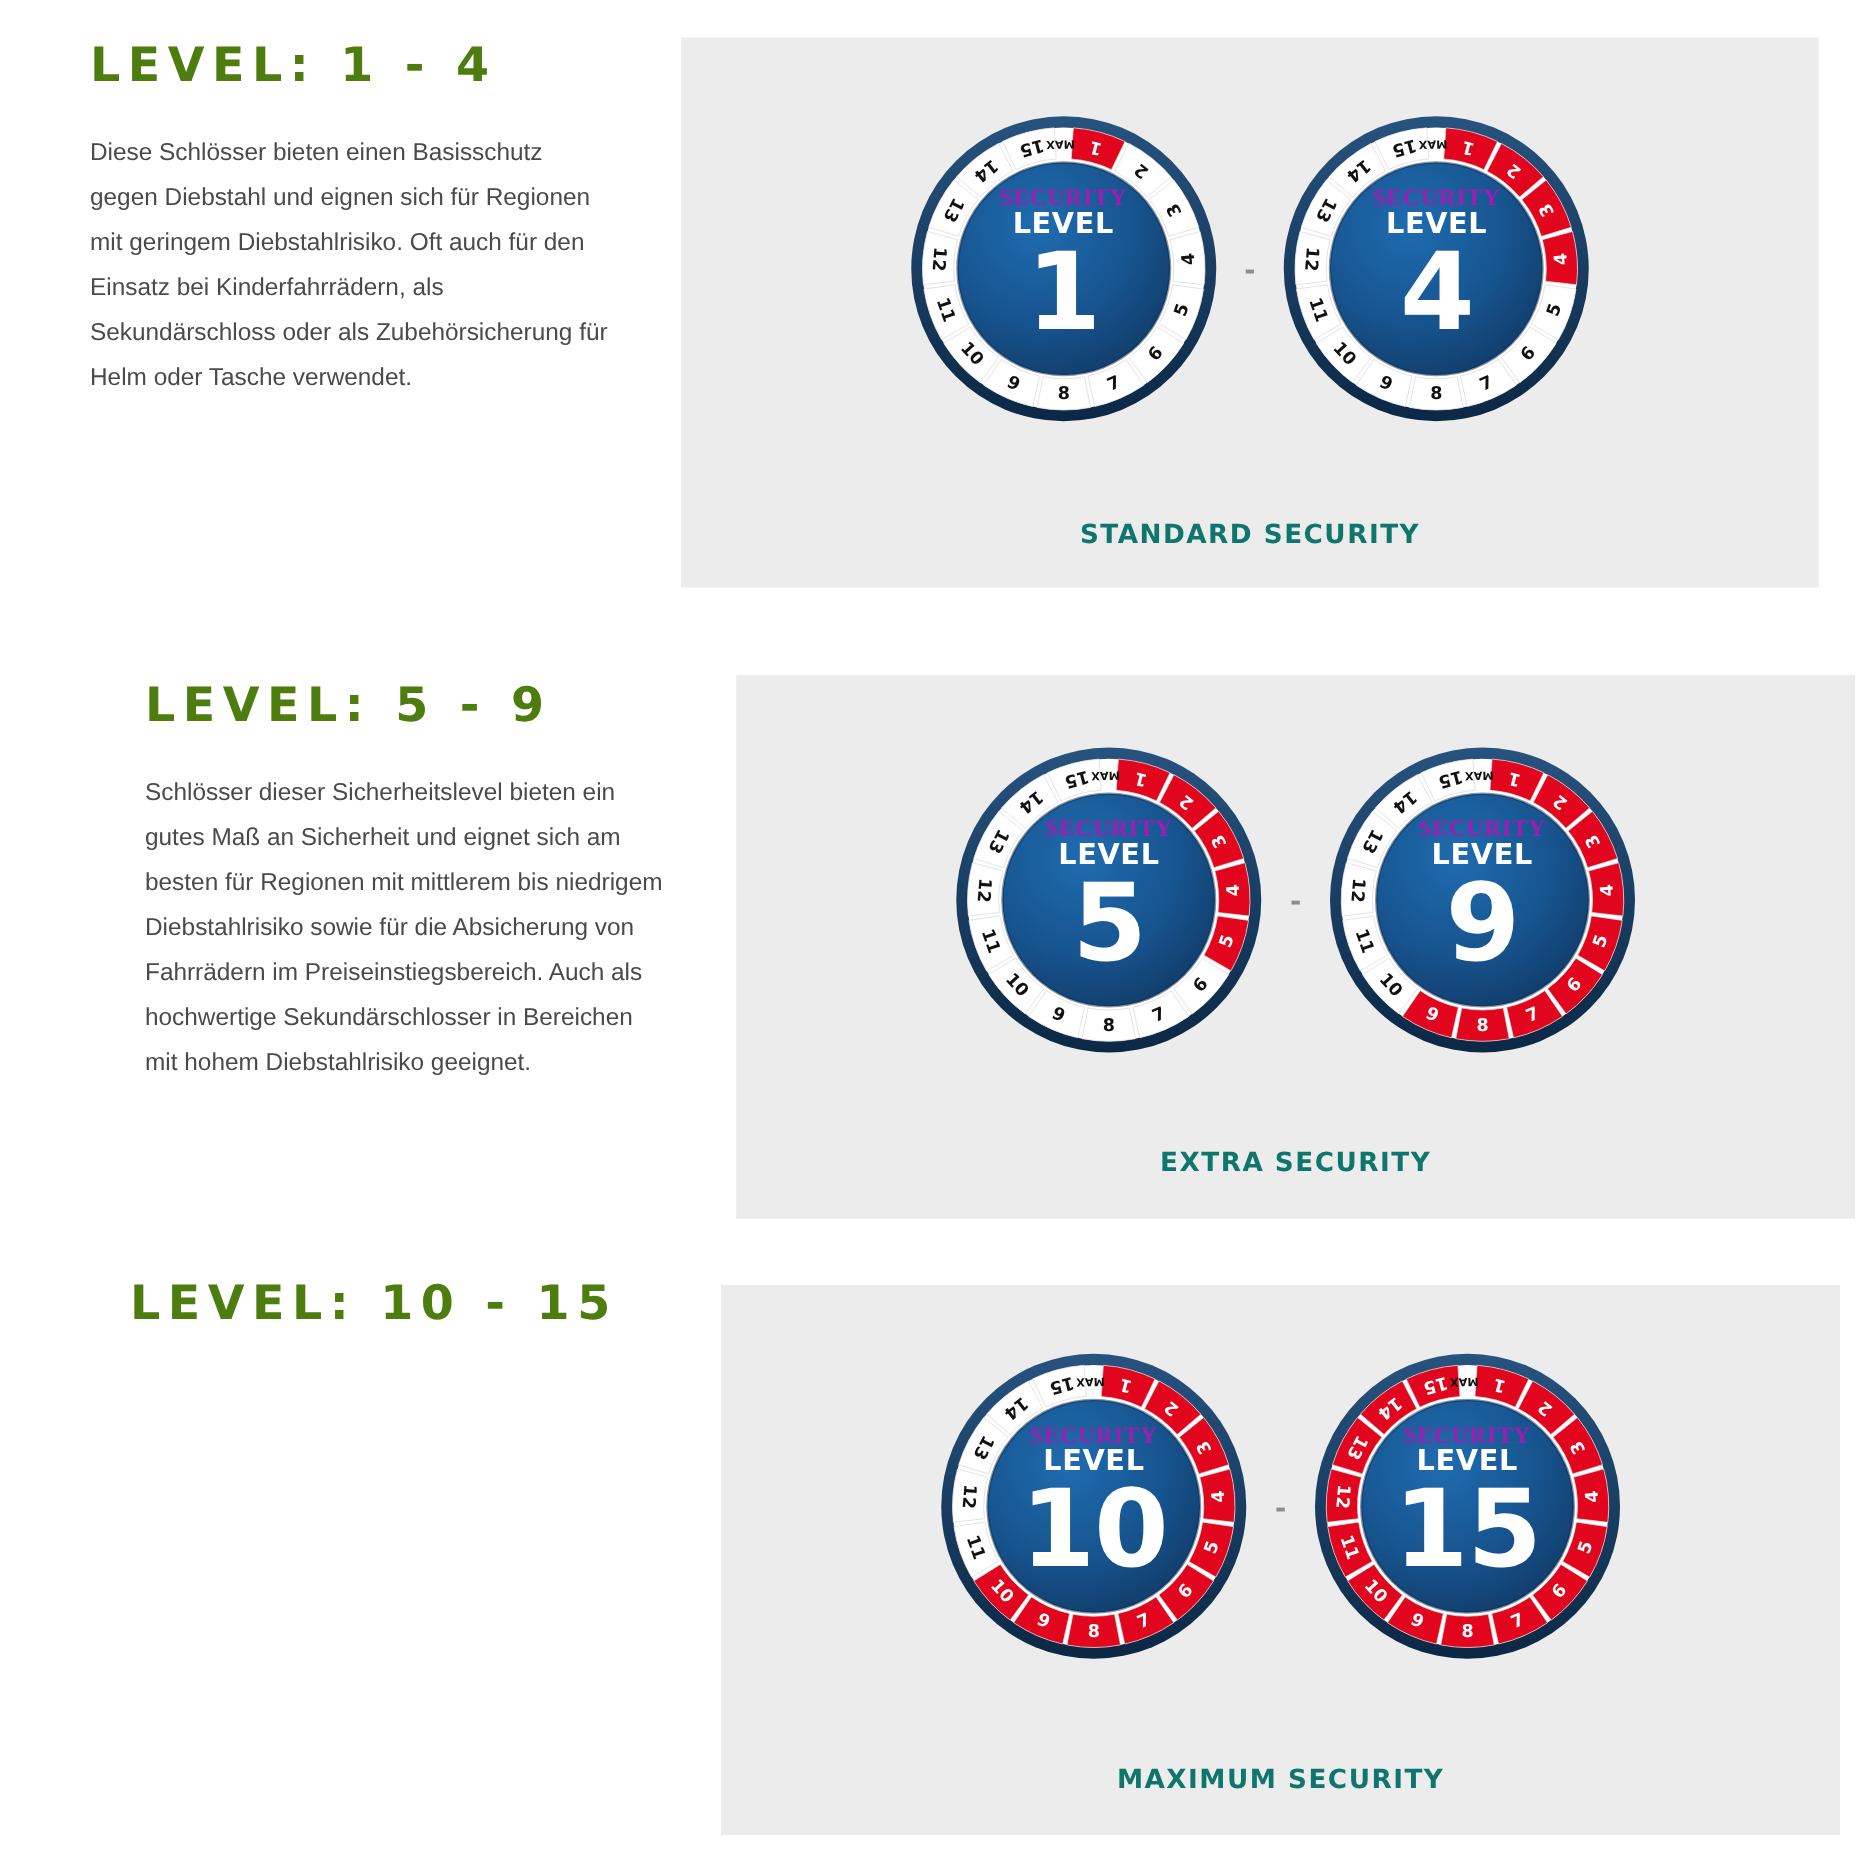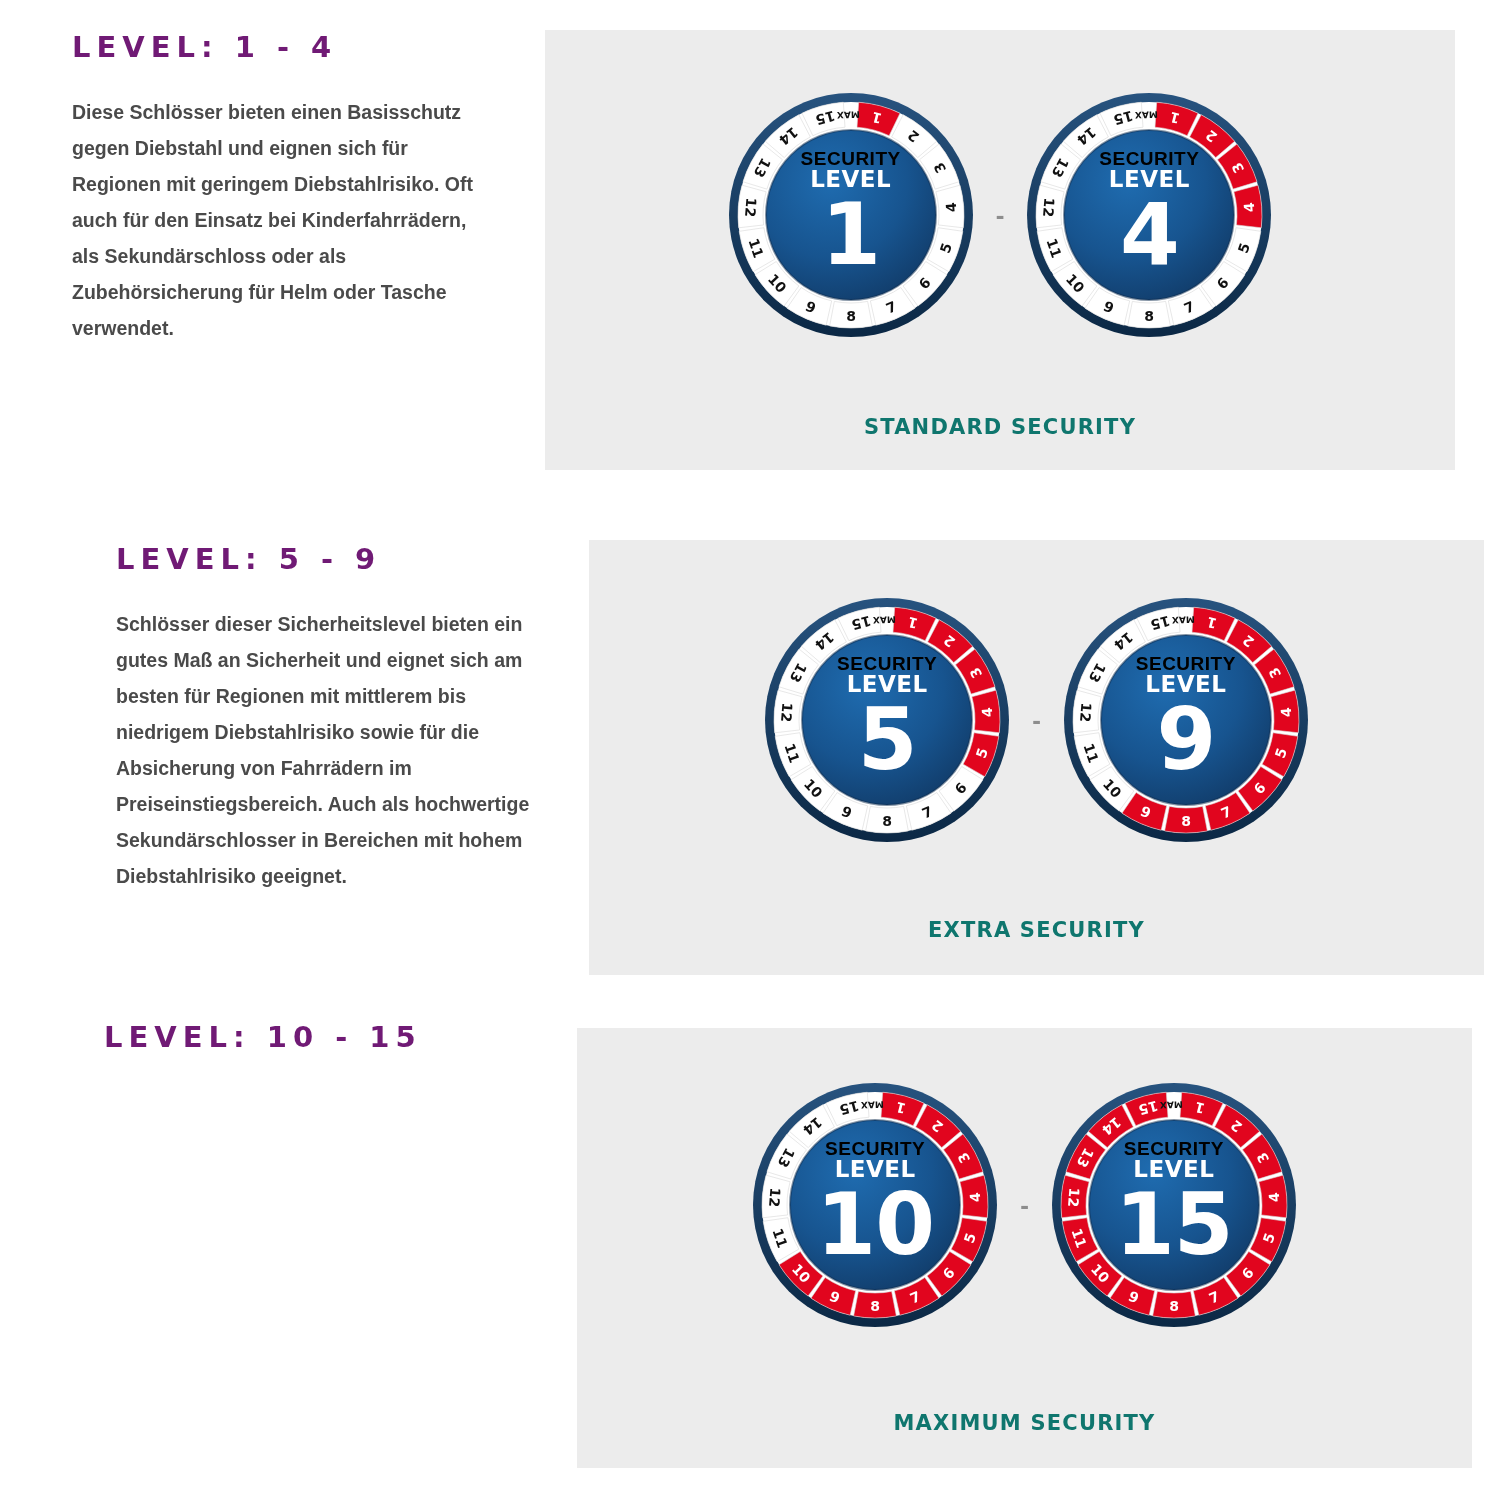--- a/index.html
+++ b/index.html
@@ -29,33 +29,32 @@
 
   
   .text-col {
     position: absolute;
     left: 72px;
     width: 430px;
   }
   .level-title {
     font-family: "DejaVu Sans", sans-serif;
     font-weight: bold;
-    font-size: 29px;
+    font-size: 38px;
     letter-spacing: 6px;
-    color: #701a75;
+    color: #4d7c0f;
     margin: 0 0 30px 0;
     white-space: nowrap;
   }
   .level-desc {
     font-size: 19.5px;
     line-height: 36px;
     color: #4a4a4a;
     margin: 0;
     max-width: 420px;
-    font-weight: bold;
   }
 
   
   .panel {
     position: absolute;
     background: #ececec;
   }
   .badges {
     position: absolute;
     top: 0;
@@ -97,23 +96,23 @@
     top: 0;
     width: 250px;
     height: 250px;
     display: flex;
     flex-direction: column;
     align-items: center;
     justify-content: center;
     pointer-events: none;
   }
   .num .sec {
-    font-family: Liberation Sans, sans-serif;
+    font-family: Liberation Serif, serif;
     font-weight: bold;
-    color: #000000;
+    color: #a21caf;
     font-size: 19px;
     letter-spacing: 0.5px;
     line-height: 20px;
     margin-top: -6px;
   }
   .num .lvl {
     font-family: "DejaVu Sans", sans-serif;
     font-weight: bold;
     color: #ffffff;
     font-size: 23px;

